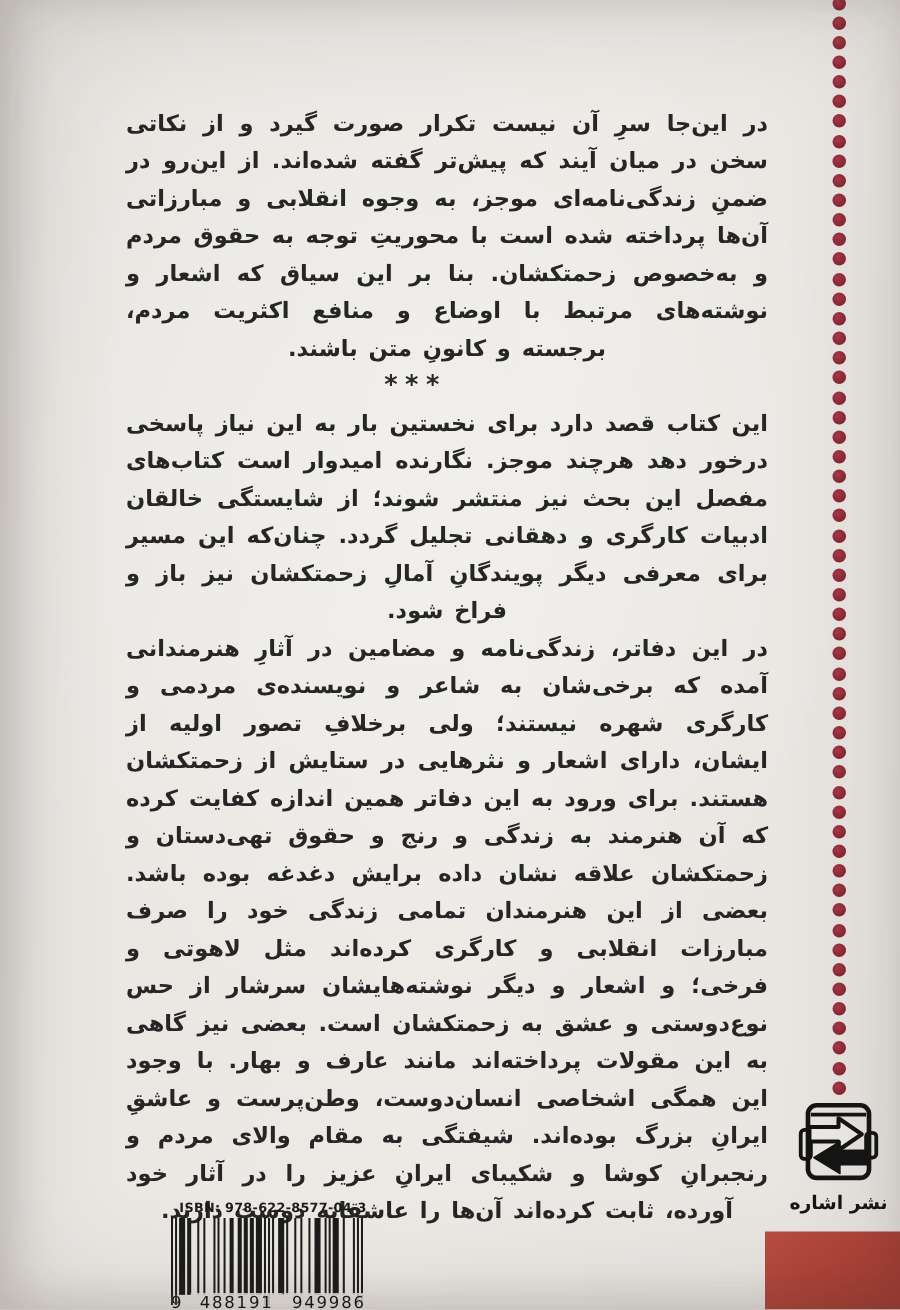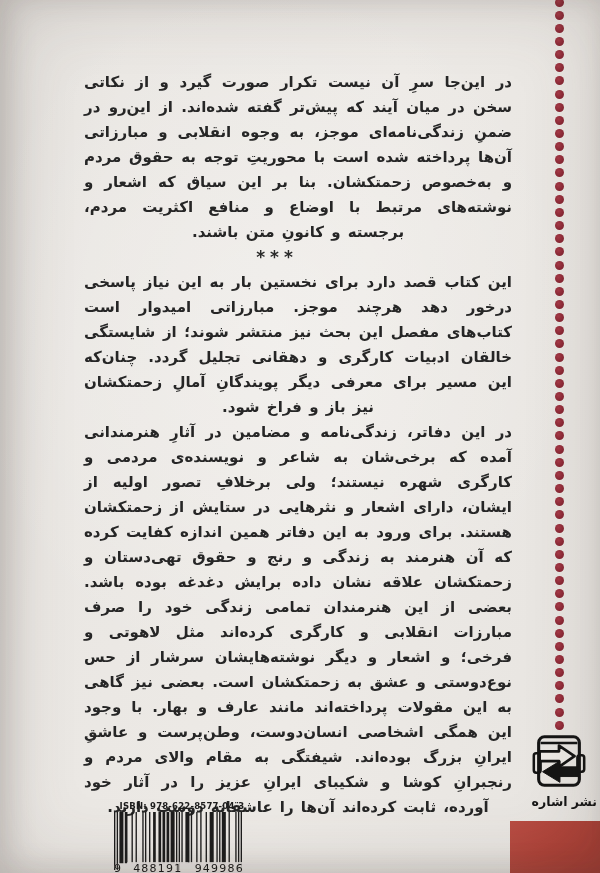--- a/index.html
+++ b/index.html
@@ -62,21 +62,21 @@
     display:flex;align-items:flex-start;
     margin-top:-8px;
     font-size:11px;letter-spacing:1.2px;color:#141414;
     text-shadow:0 0 1px rgba(232,229,225,0.9);
   }
   .digits .d-first{width:13px;text-align:left;letter-spacing:0;}
   .digits .d-grp{flex:1;text-align:center;background:rgba(236,233,229,0.85);border-radius:1px;}
   
   .publisher{
     position:absolute;left:521px;top:731px;width:76px;z-index:3;
-    text-align:right;direction:rtl;
+    text-align:center;direction:rtl;
   }
   .publisher svg{display:block;margin:0 auto;}
   .publisher-name{
     font-size:12.5px;font-weight:bold;color:#151515;margin-top:1px;
     white-space:nowrap;
   }
   
   .red-corner{
     position:absolute;left:510px;top:821px;right:0;bottom:0;z-index:4;
     background:linear-gradient(135deg,#b84d43 0%,#af4339 45%,#a23a31 100%);
@@ -142,21 +142,21 @@
       <div class="dot" style="left: 554.5px; top: 668.15px;"></div>
       <div class="dot" style="left: 554.5px; top: 681.3px;"></div>
       <div class="dot" style="left: 554.5px; top: 694.45px;"></div>
       <div class="dot" style="left: 554.5px; top: 707.6px;"></div>
       <div class="dot" style="left: 554.5px; top: 720.75px;"></div>
     </div>
 
   <div class="text-block">
     <p>در این‌جا سرِ آن نیست تکرار صورت گیرد و از نکاتی سخن در میان آیند که پیش‌تر گفته شده‌اند. از این‌رو در ضمنِ زندگی‌نامه‌ای موجز، به وجوه انقلابی و مبارزاتی آن‌ها پرداخته شده است با محوریتِ توجه به حقوق مردم و به‌خصوص زحمتکشان. بنا بر این سیاق که اشعار و نوشته‌های مرتبط با اوضاع و منافع اکثریت مردم، برجسته و کانونِ متن باشند.</p>
     <div class="sep">***</div>
-    <p>این کتاب قصد دارد برای نخستین بار به این نیاز پاسخی درخور دهد هرچند موجز. مبارزاتی امیدوار است کتاب‌های مفصل این بحث نیز منتشر شوند؛ از شایستگی خالقان ادبیات کارگری و دهقانی تجلیل گردد. چنان‌که این مسیر برای معرفی دیگر پویندگانِ آمالِ زحمتکشان نیز باز و فراخ شود.</p>
+    <p>این کتاب قصد دارد برای نخستین بار به این نیاز پاسخی درخور دهد هرچند موجز. نگارنده امیدوار است کتاب‌های مفصل این بحث نیز منتشر شوند؛ از شایستگی خالقان ادبیات کارگری و دهقانی تجلیل گردد. چنان‌که این مسیر برای معرفی دیگر پویندگانِ آمالِ زحمتکشان نیز باز و فراخ شود.</p>
     <p>در این دفاتر، زندگی‌نامه و مضامین در آثارِ هنرمندانی آمده که برخی‌شان به شاعر و نویسنده‌ی مردمی و کارگری شهره نیستند؛ ولی برخلافِ تصور اولیه از ایشان، دارای اشعار و نثرهایی در ستایش از زحمتکشان هستند. برای ورود به این دفاتر همین اندازه کفایت کرده که آن هنرمند به زندگی و رنج و حقوق تهی‌دستان و زحمتکشان علاقه نشان داده برایش دغدغه بوده باشد. بعضی از این هنرمندان تمامی زندگی خود را صرف مبارزات انقلابی و کارگری کرده‌اند مثل لاهوتی و فرخی؛ و اشعار و دیگر نوشته‌هایشان سرشار از حس نوع‌دوستی و عشق به زحمتکشان است. بعضی نیز گاهی به این مقولات پرداخته‌اند مانند عارف و بهار. با وجود این همگی اشخاصی انسان‌دوست، وطن‌پرست و عاشقِ ایرانِ بزرگ بوده‌اند. شیفتگی به مقام والای مردم و رنجبرانِ کوشا و شکیبای ایرانِ عزیز را در آثار خود آورده، ثابت کرده‌اند آن‌ها را عاشقانه دوست دارند.</p>
   </div>
 
   <div class="barcode-block">
     <div class="isbn-label">ISBN: 978-622-8577-04-3</div>
     <svg class="bars" id="barcode-svg" viewBox="0 0 95 60" preserveAspectRatio="none">
         <rect x="0" y="0" width="1" height="60" fill="#1c1c1c"></rect>
         <rect x="2" y="0" width="1" height="60" fill="#1c1c1c"></rect>
         <rect x="4" y="0" width="3" height="53" fill="#1c1c1c"></rect>
         <rect x="8" y="0" width="2" height="53" fill="#1c1c1c"></rect>

